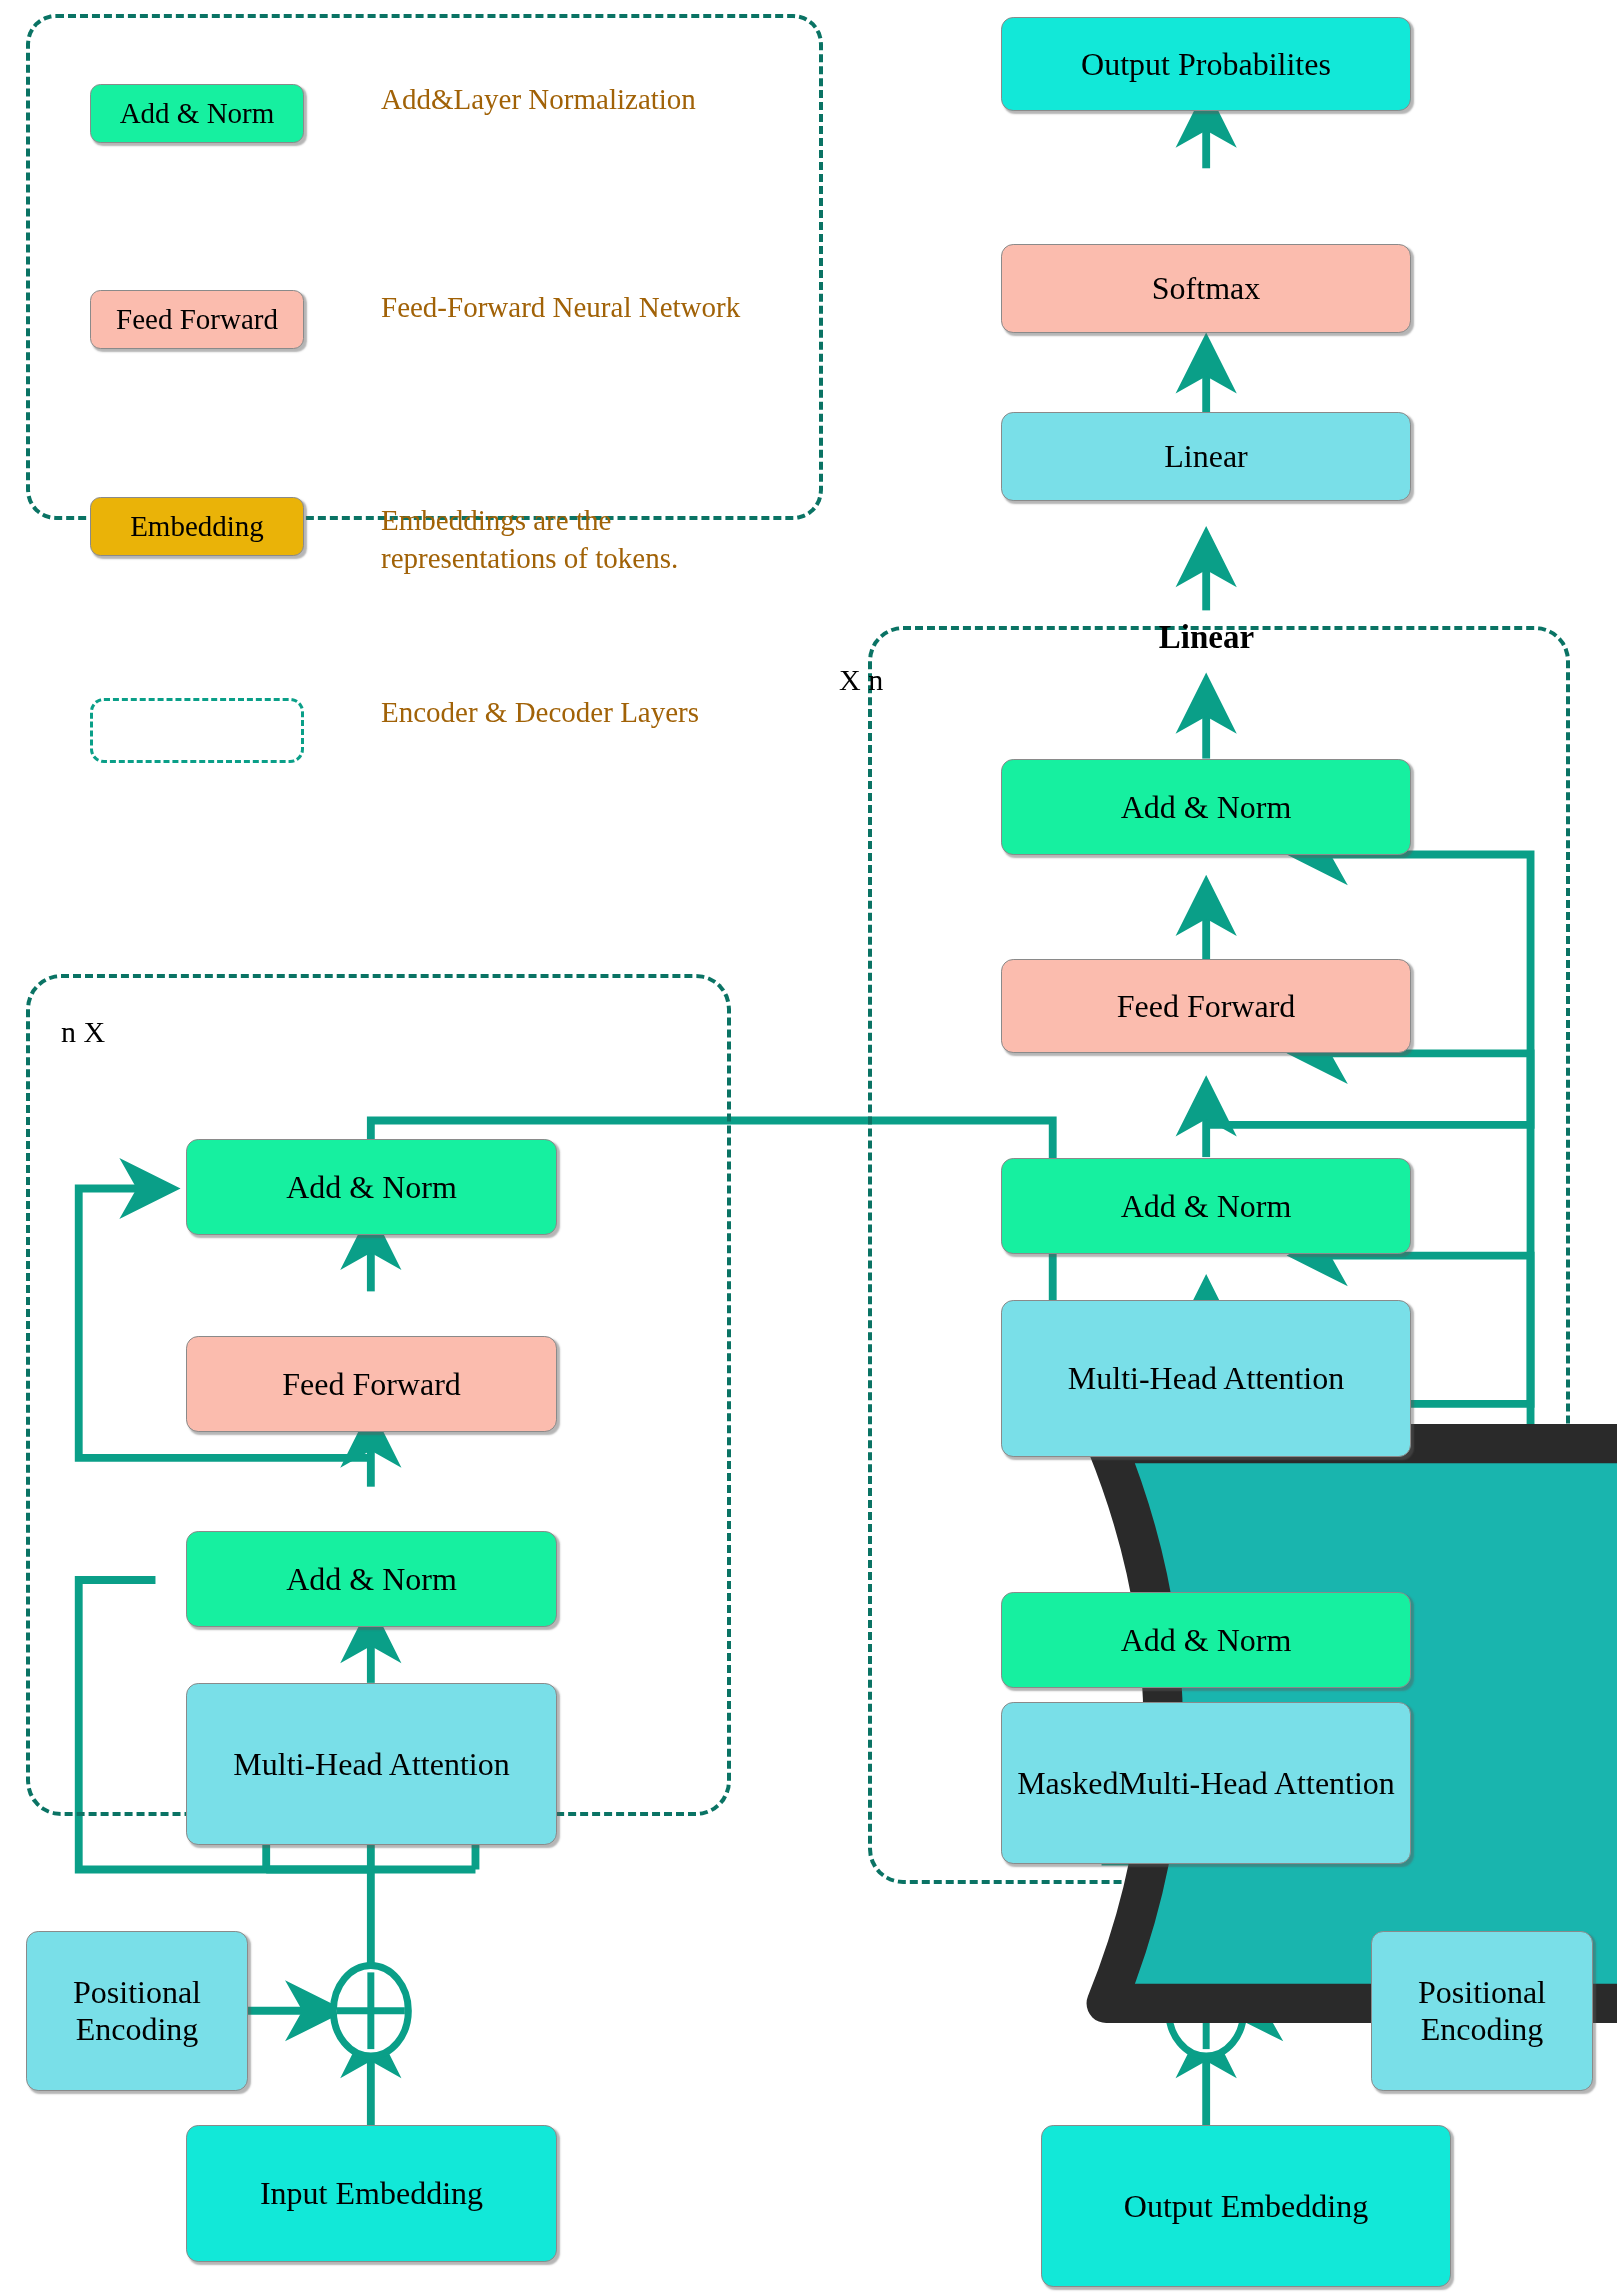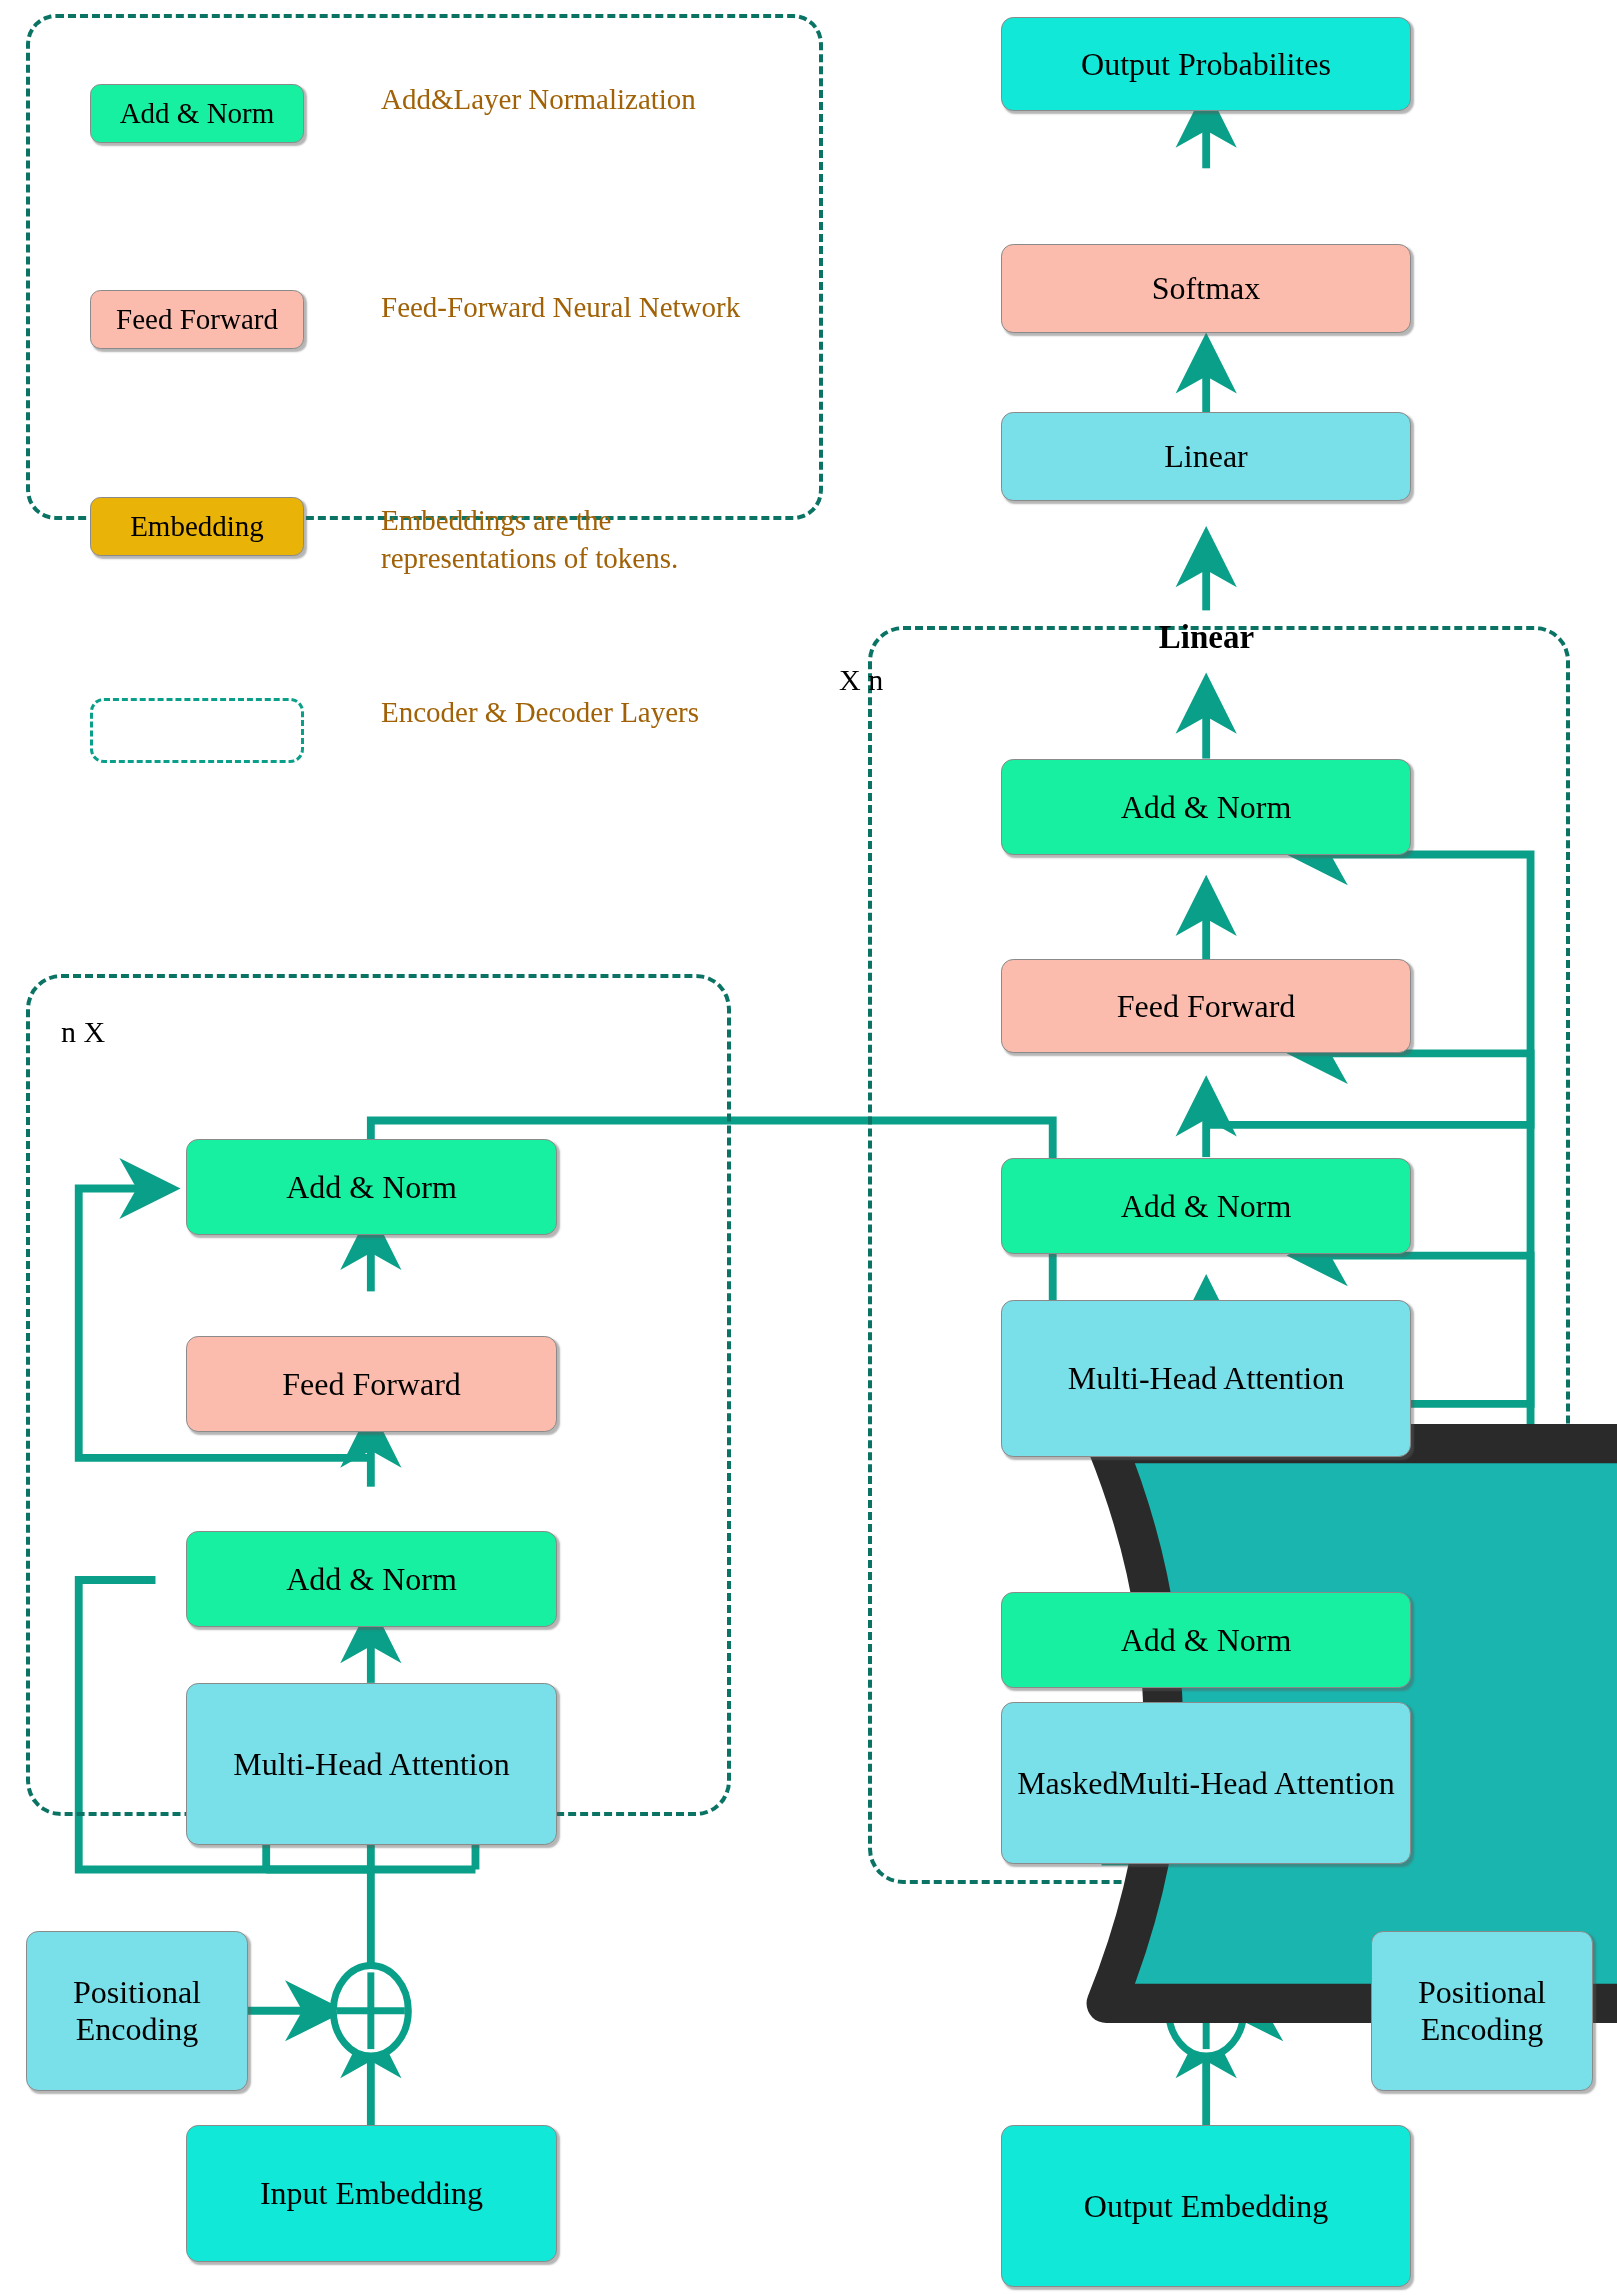--- a/index.html
+++ b/index.html
@@ -182,18 +182,18 @@
   </div>
 
   <div class="blk cyan" style="left:186px;top:2125px;width:371px;height:137px;">
     <span>Input Embedding</span>
   </div>
 
   <div class="blk lblue" style="left:1371px;top:1931px;width:222px;height:160px;">
     <span>Positional Encoding</span>
   </div>
 
-  <div class="blk cyan" style="left:1001px;top:2125px;width:410px;height:162px;">
+  <div class="blk cyan" style="left:1041px;top:2125px;width:410px;height:162px;">
     <span>Output Embedding</span>
   </div>
 
 </div>
 
 
 </body></html>

